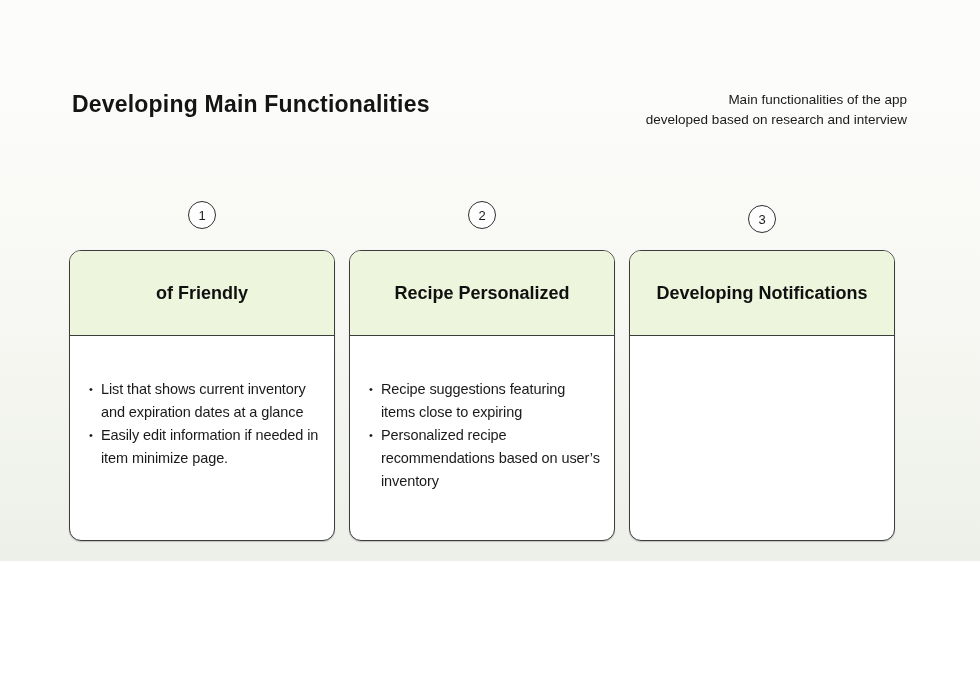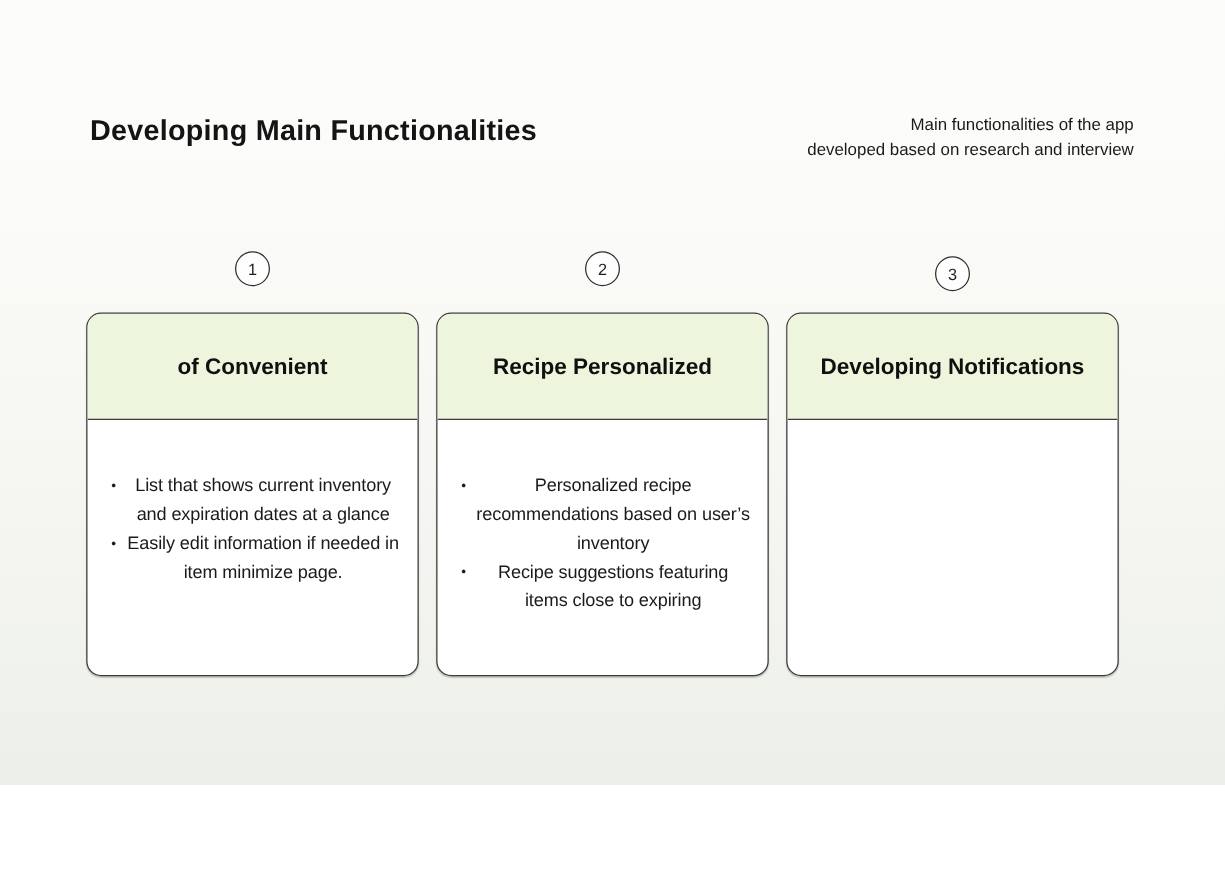--- a/index.html
+++ b/index.html
@@ -13,21 +13,21 @@
   * { margin: 0; padding: 0; box-sizing: border-box; }
   html, body { width: 980px; height: 696px; }
   body {
     font-family: "Liberation Sans", "DejaVu Sans", sans-serif;
     color: var(--text);
     overflow: hidden;
   }
   .slide {
     position: relative;
     width: 980px;
-    height: 628px;
+    height: 561px;
     background: linear-gradient(180deg,
       var(--background-top) 0%,
       var(--background-top) 14%,
       var(--background-mid) 55%,
       var(--background-bottom) 100%);
   }
   .page-title {
     position: absolute;
     left: 72px;
     top: 90px;
@@ -95,21 +95,20 @@
     align-items: center;
     justify-content: center;
     text-align: center;
     font-size: 18px;
     line-height: 26px;
     font-weight: 700;
     color: #101010;
   }
   .card-body {
     padding: 42px 14px 0 18px;
-    text-align: center;
   }
   .bullet-list {
     list-style: none;
   }
   .bullet-list li {
     position: relative;
     padding-left: 13px;
     font-size: 14.5px;
     line-height: 23px;
     font-weight: 400;
@@ -137,41 +136,41 @@
     <div>Main functionalities of the app</div>
     <div>developed based on research and interview</div>
   </div>
 
   <div class="cards-row">
 
     <div class="card-column">
       <div class="step-circle">1</div>
       <div class="card">
         <div class="card-header">
-          <div>of Convenient</div>
+          <div>of Friendly</div>
         </div>
         <div class="card-body">
           <ul class="bullet-list">
             <li>List that shows current inventory and expiration dates at a glance</li>
             <li>Easily edit information if needed in item minimize page.</li>
           </ul>
         </div>
       </div>
     </div>
 
     <div class="card-column">
       <div class="step-circle">2</div>
       <div class="card">
         <div class="card-header">
           <div>Recipe Personalized</div>
         </div>
         <div class="card-body">
           <ul class="bullet-list">
+            <li>Recipe suggestions featuring items close to expiring</li>
             <li>Personalized recipe recommendations based on user’s inventory</li>
-            <li>Recipe suggestions featuring items close to expiring</li>
           </ul>
         </div>
       </div>
     </div>
 
     <div class="card-column">
       <div class="step-circle">3</div>
       <div class="card">
         <div class="card-header">
           <div>Developing Notifications</div>

